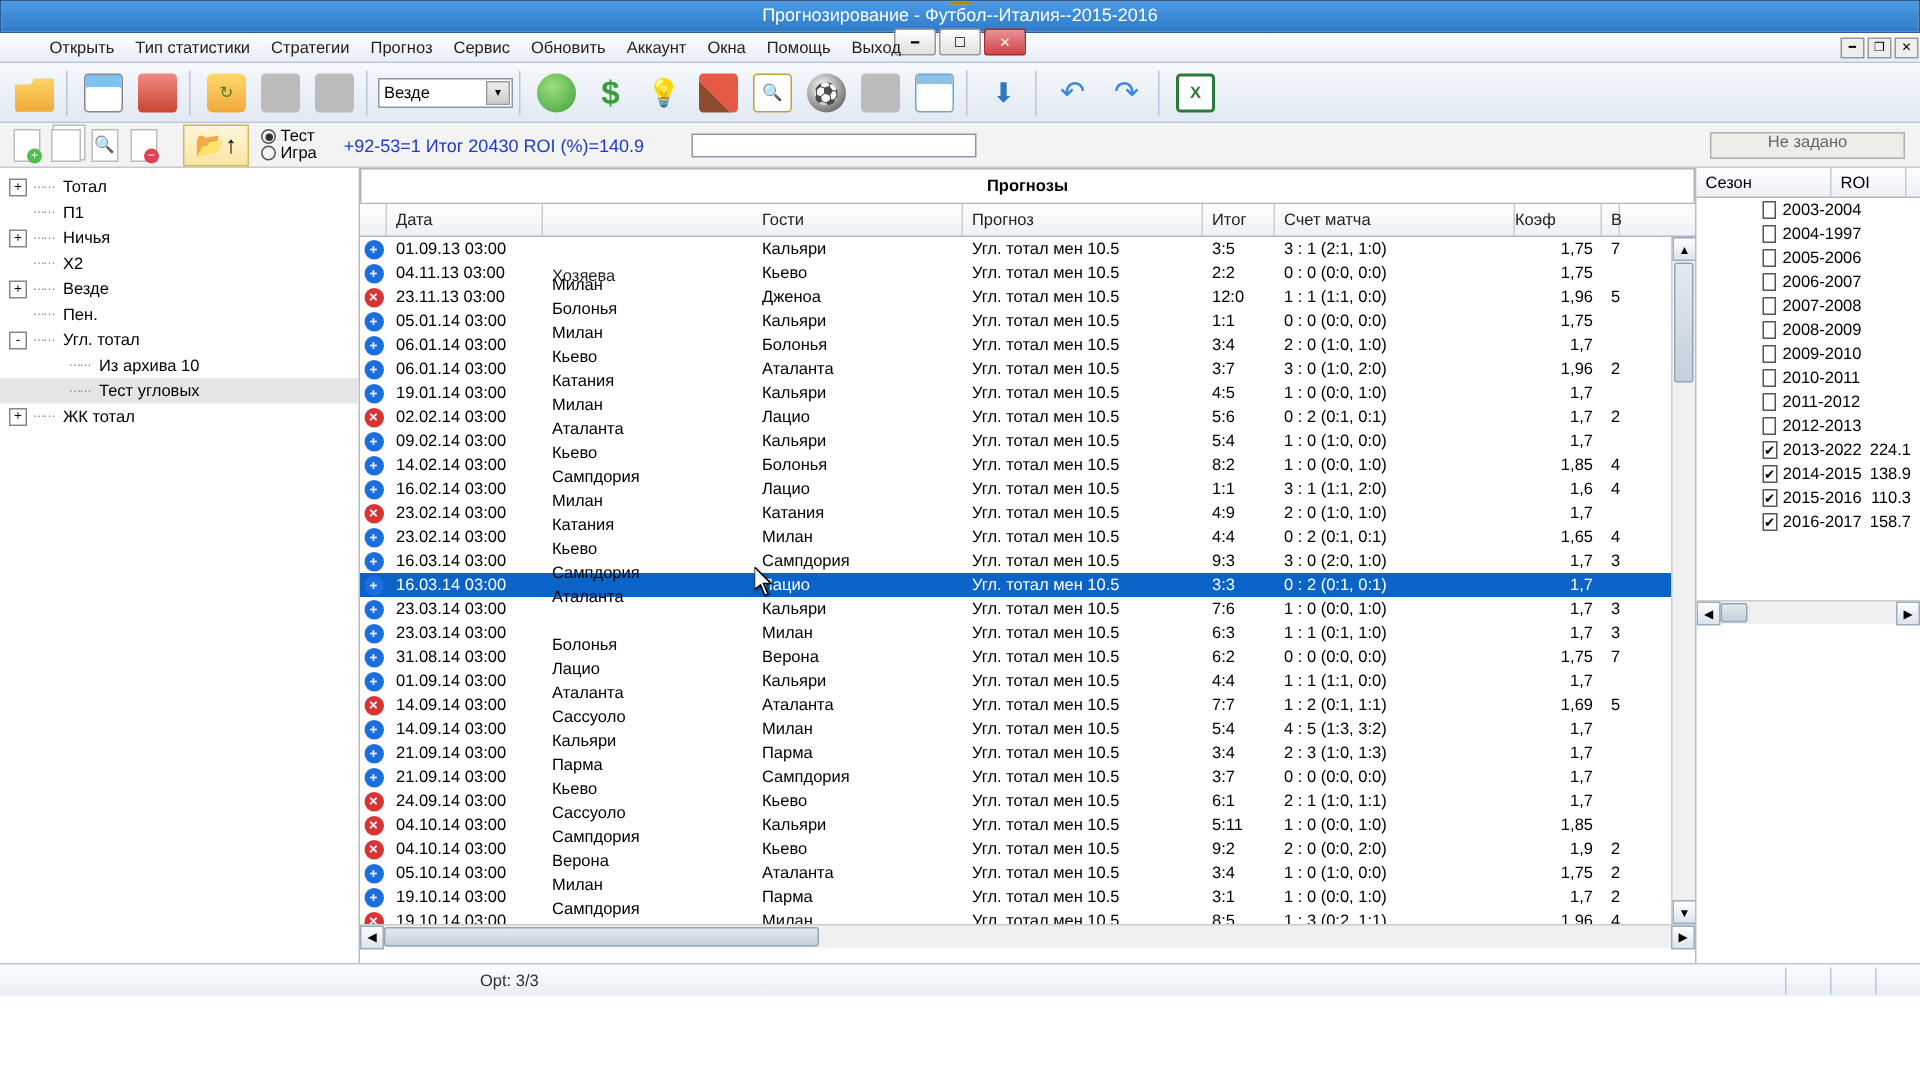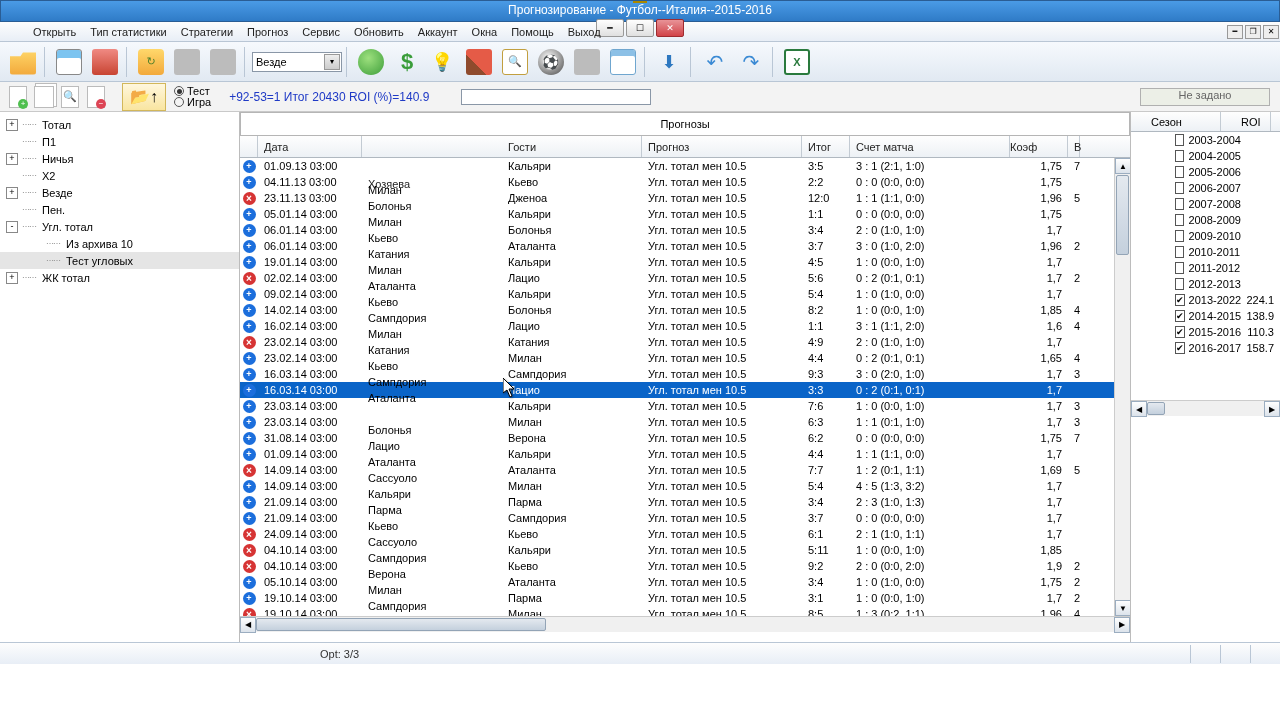--- a/index.html
+++ b/index.html
@@ -38,21 +38,21 @@
   .tree-panel { width: 240px; border-right: 1px solid #bcbcbc; padding: 4px 0; overflow: auto; background: #fff; }
   .tree-item { display: flex; align-items: center; height: 17px; padding-left: 6px; cursor: pointer; }
   .tree-item.child { padding-left: 46px; }
   .tree-item.selected { background: #e5e5e5; }
   .tree-toggle { width: 12px; height: 12px; border: 1px solid #888; display: inline-flex; align-items: center; justify-content: center; font-size: 9px; margin-right: 4px; line-height: 9px; background: #fff; }
   .tree-dots { width: 20px; display: inline-block; color: #888; letter-spacing: -1px; font-size: 8px; }
   
   .middle-panel { flex: 1; display: flex; flex-direction: column; background: #fff; }
   .tab-strip { height: 24px; display: flex; border-bottom: 1px solid #b5b5b5; }
   .tab { flex: 1; display: flex; align-items: center; justify-content: center; border: 1px solid #b5b5b5; border-bottom: none; background: #fbfbfb; cursor: pointer; }
-  .tab.active { background: #fff; font-weight: normal; }
+  .tab.active { background: #fff; font-weight: bold; }
   
   .grid-wrap { flex: 1; position: relative; overflow: hidden; }
   .grid-head { height: 22px; border-bottom: 1px solid #b0b8c0; display: flex; background: linear-gradient(#fefefe,#edf1f5); }
   .gh { border-right: 1px solid #c3cbd3; display: flex; align-items: center; padding-left: 6px; color: #222; }
   .grid-body { height: 458px; overflow: hidden; position: relative; }
   .row { height: 16px; display: flex; align-items: center; font-size: 11px; }
   .row.selected { background: #0a64c8; color: #fff; }
   .cell { padding-left: 6px; white-space: nowrap; overflow: hidden; }
   .rc { display: inline-flex; width: 18px; justify-content: center; }
   .circle-plus { width: 13px; height: 13px; border-radius: 50%; background: #1b6edc; display: inline-flex; align-items: center; justify-content: center; color: #fff; font-size: 9px; font-weight: bold; }
@@ -61,21 +61,21 @@
   .vscroll .thumb { position: absolute; left: 1px; width: 13px; background: linear-gradient(#e4e9ef,#c4d0dd); border: 1px solid #93a4b6; border-radius: 2px; }
   .vscroll .sbtn { position: absolute; left: 0; width: 16px; height: 16px; background: linear-gradient(#fefefe,#dce3eb); border: 1px solid #9badc0; font-size: 8px; display: flex; align-items: center; justify-content: center; }
   
   .hscroll { height: 16px; background: #f0f0f0; border-top: 1px solid #ccc; display: flex; align-items: center; position: relative; }
   .hscroll .sbtn { width: 16px; height: 16px; background: linear-gradient(#fefefe,#dce3eb); border: 1px solid #9badc0; font-size: 8px; display: flex; align-items: center; justify-content: center; }
   .hscroll .track { flex: 1; height: 100%; position: relative; }
   .hscroll .thumb { position: absolute; top: 1px; height: 13px; background: linear-gradient(#e4e9ef,#c4d0dd); border: 1px solid #93a4b6; border-radius: 2px; }
   
   .right-panel { width: 150px; border-left: 1px solid #bcbcbc; background: #fff; overflow: hidden; }
   .rp-head { display: flex; height: 20px; border-bottom: 1px solid #b0b8c0; background: linear-gradient(#fefefe,#edf1f5); }
-  .rp-head div { border-right: 1px solid #c3cbd3; display: flex; align-items: center; padding-left: 20px; }
+  .rp-head div { border-right: 1px solid #c3cbd3; display: flex; align-items: center; padding-left: 6px; }
   .rp-row { display: flex; height: 16px; align-items: center; margin-left: 40px; }
   .rp-check { width: 12px; height: 12px; border: 1px solid #555; margin: 0 4px; display: inline-flex; align-items: center; justify-content: center; font-size: 9px; }
   .rp-hscroll { height: 16px; background: #f0f0f0; border-top: 1px solid #ccc; display: flex; position: relative; }
   
   .status-bar { height: 22px; border-top: 1px solid #b9c6d5; background: linear-gradient(#fdfdfd,#e8eef6); display: flex; align-items: center; padding-left: 320px; color: #333; }
   .status-cells { margin-left: auto; display: flex; }
   .status-cells div { width: 30px; height: 18px; border-left: 1px solid #b9c6d5; }
   
   .cursor { position: absolute; width: 14px; height: 20px; left: 503px; top: 378px; pointer-events: none; z-index: 100; }
   .cursor svg { filter: drop-shadow(1px 1px 1px rgba(0,0,0,0.4)); }
@@ -700,21 +700,21 @@
       <div class="sp-roi" style="text-align:right">ROI</div>
     </div>
     <div id="season-body">
         <div class="rp-row">
           <span class="rp-check"></span>
           <span class="sp-season" style="width:72px">2003-2004</span>
           <span class="sp-roi"></span>
         </div>
         <div class="rp-row">
           <span class="rp-check"></span>
-          <span class="sp-season" style="width:72px">2004-2005</span>
+          <span class="sp-season" style="width:72px">2004-1997</span>
           <span class="sp-roi"></span>
         </div>
         <div class="rp-row">
           <span class="rp-check"></span>
           <span class="sp-season" style="width:72px">2005-2006</span>
           <span class="sp-roi"></span>
         </div>
         <div class="rp-row">
           <span class="rp-check"></span>
           <span class="sp-season" style="width:72px">2006-2007</span>

